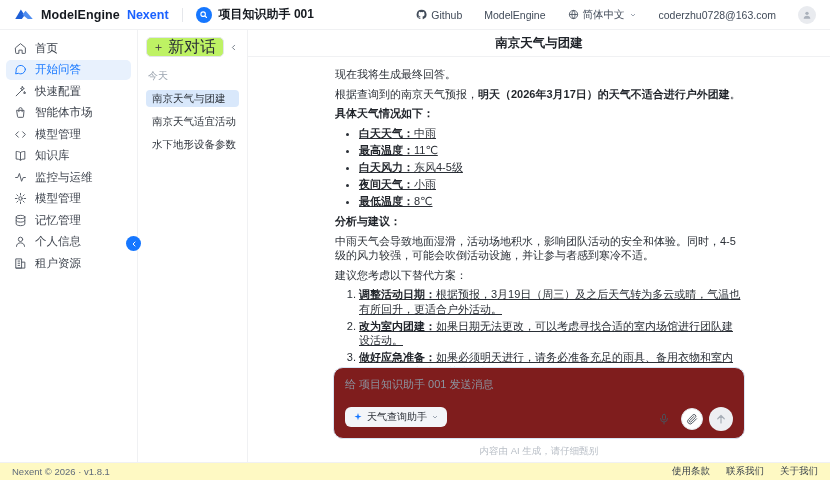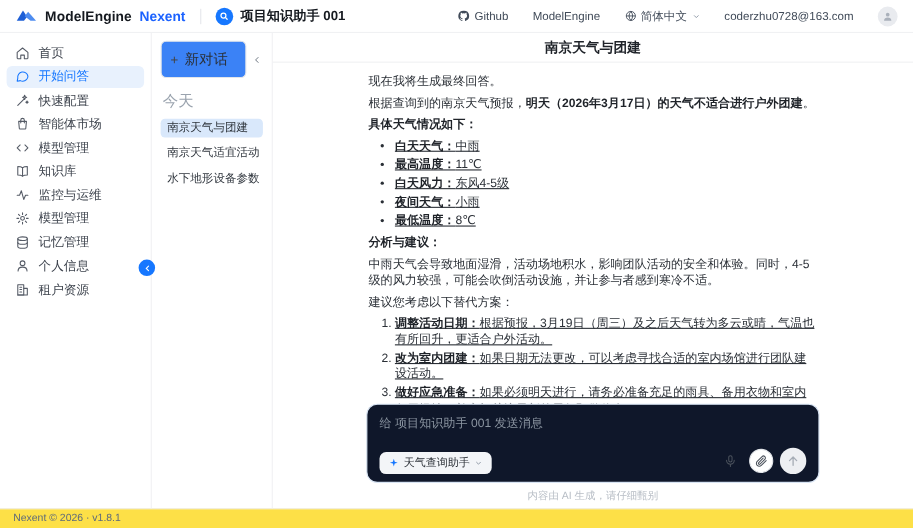--- a/index.html
+++ b/index.html
@@ -33,57 +33,57 @@
   .side-item .icon { width:13px; height:13px; flex:0 0 13px; color:#555b66; display:flex; }
   .side-item .icon svg { width:13px; height:13px; }
   .side-item.active { background:#e8f1fd; color:#1677ff; }
   .side-item.active .icon { color:#1677ff; }
 
   .collapse-fab { position:absolute; left:126px; top:206px; width:15px; height:15px; border-radius:50%; background:#1677ff; border:none; color:#fff; display:flex; align-items:center; justify-content:center; padding:0; cursor:pointer; z-index:5; }
   .collapse-fab svg { width:8px; height:8px; }
 
   .chatpanel { width:110px; flex:0 0 110px; border-right:1px solid #f0f1f3; padding:7px 8px; overflow:hidden; }
   .new-chat-row { display:flex; align-items:center; gap:3px; }
-  .new-chat { flex:1; display:flex; align-items:center; gap:5px; border:1px solid #e2e5ea; background:#3b82f6; border-radius:5px; height:34px; padding:0 7px; font-size:13px; color:#2a2f36; cursor:pointer; font-family:inherit; }
+  .new-chat { flex:1; display:flex; align-items:center; gap:5px; border:1px solid #e2e5ea; background:#bef264; border-radius:5px; height:20px; padding:0 7px; font-size:16px; color:#2a2f36; cursor:pointer; font-family:inherit; }
   .new-chat svg { width:9px; height:9px; color:#444; }
   .panel-collapse { border:none; background:none; padding:0; width:12px; height:12px; color:#6b7480; display:flex; align-items:center; justify-content:center; cursor:pointer; }
   .panel-collapse svg { width:9px; height:9px; }
-  .today { font-size:14px; color:#9aa3ae; margin:12px 2px 7px; }
+  .today { font-size:10px; color:#9aa3ae; margin:12px 2px 7px; }
   .chat-item { font-size:10.5px; color:#2f353d; height:17px; line-height:17px; padding:0 6px; border-radius:4px; margin-bottom:6px; white-space:nowrap; overflow:hidden; cursor:pointer; }
   .chat-item.active { background:#d9e8fb; }
 
   
   .main { flex:1; display:flex; flex-direction:column; min-width:0; }
   .chat-title-bar { height:27px; flex:0 0 27px; display:flex; align-items:center; justify-content:center; border-bottom:1px solid #f0f1f3; }
   .chat-title { font-size:12.5px; font-weight:bold; color:#1f2329; }
   .chat-scroll { flex:1; overflow:hidden; padding-top:10px; }
   .msg-col { width:408px; margin:0 auto; }
   .msg-p { margin:0 0 5px; font-size:11px; line-height:1.32; color:#2a2f36; }
   .msg-p strong, .msg-li strong { color:#1f2329; }
   .msg-ul, .msg-ol { margin:2px 0 6px; padding-left:24px; font-size:11px; line-height:1.32; color:#2a2f36; }
   .msg-li { margin-bottom:2.5px;text-decoration:underline; }
 
-  .composer { width:412px; margin:0 auto; border:1px solid #d8e4f3; border-radius:10px; padding:9px 11px 7px; background:#0f172a; }
+  .composer { width:412px; margin:0 auto; border:1px solid #d8e4f3; border-radius:10px; padding:9px 11px 7px; background:#7f1d1d; }
   .composer-input { font-size:11px; color:#8b95a1; min-height:14px; cursor:text; }
-  .composer-row { display:flex; align-items:flex-end; margin-top:15px; }
+  .composer-row { display:flex; align-items:flex-start; margin-top:15px; }
   .agent-pill { display:flex; align-items:center; gap:4px; background:#f3f5f8; border:none; border-radius:6px; padding:3px 8px; font-size:10px; color:#2a2f36; cursor:pointer; font-family:inherit; }
   .agent-pill .spark { width:10px; height:10px; color:#1677ff; display:flex; }
   .agent-pill .spark svg { width:10px; height:10px; }
   .agent-pill .chev { color:#8a94a2; }
   .composer-tools { margin-left:auto; display:flex; align-items:center; gap:6px; }
   .tool-btn { width:22px; height:22px; border-radius:50%; border:none; background:transparent; color:#4b525c; display:flex; align-items:center; justify-content:center; padding:0; cursor:pointer; }
   .tool-btn.ring { border:1px solid #e4e7eb; background:#fff; }
   .tool-btn svg { width:12px; height:12px; }
   .send-btn { width:24px; height:24px; border-radius:50%; border:none; background:#edeff2; color:#a6adb6; display:flex; align-items:center; justify-content:center; padding:0; cursor:pointer; }
   .send-btn svg { width:12px; height:12px; }
 
   .disclaimer { text-align:center; font-size:9.5px; color:#b8bec6; padding:6px 0 4px; }
 
   
-  .footer { height:18px; flex:0 0 18px; border-top:1px solid #f0f1f3; display:flex; align-items:center; justify-content:space-between; padding:0 12px; font-size:9.5px; color:#5f6b7a; background:#fde047; }
+  .footer { height:18px; flex:0 0 18px; border-top:1px solid #f0f1f3; display:flex; align-items:center; justify-content:space-between; padding:0 12px; font-size:9.5px; color:#5f6b7a; background:#fef9c3; }
   .foot-links { display:flex; gap:16px; }
   .foot-link { color:#333c47; cursor:pointer; }
 </style>
 </head>
 <body>
 
 <div class="app">
 
   <header class="topbar">
     <div class="topbar-left">
@@ -327,14 +327,19 @@
             </button>
           </div>
         </div>
       </div>
       <div class="disclaimer">内容由 AI 生成，请仔细甄别</div>
     </main>
   </div>
 
   <footer class="footer">
     <span>Nexent © 2026 · v1.8.1</span>
+    <span class="foot-links" id="footer-links">
+        <span class="foot-link">使用条款</span>
+        <span class="foot-link">联系我们</span>
+        <span class="foot-link">关于我们</span>
+      </span>
   </footer>
 </div>
 
 </body></html>

